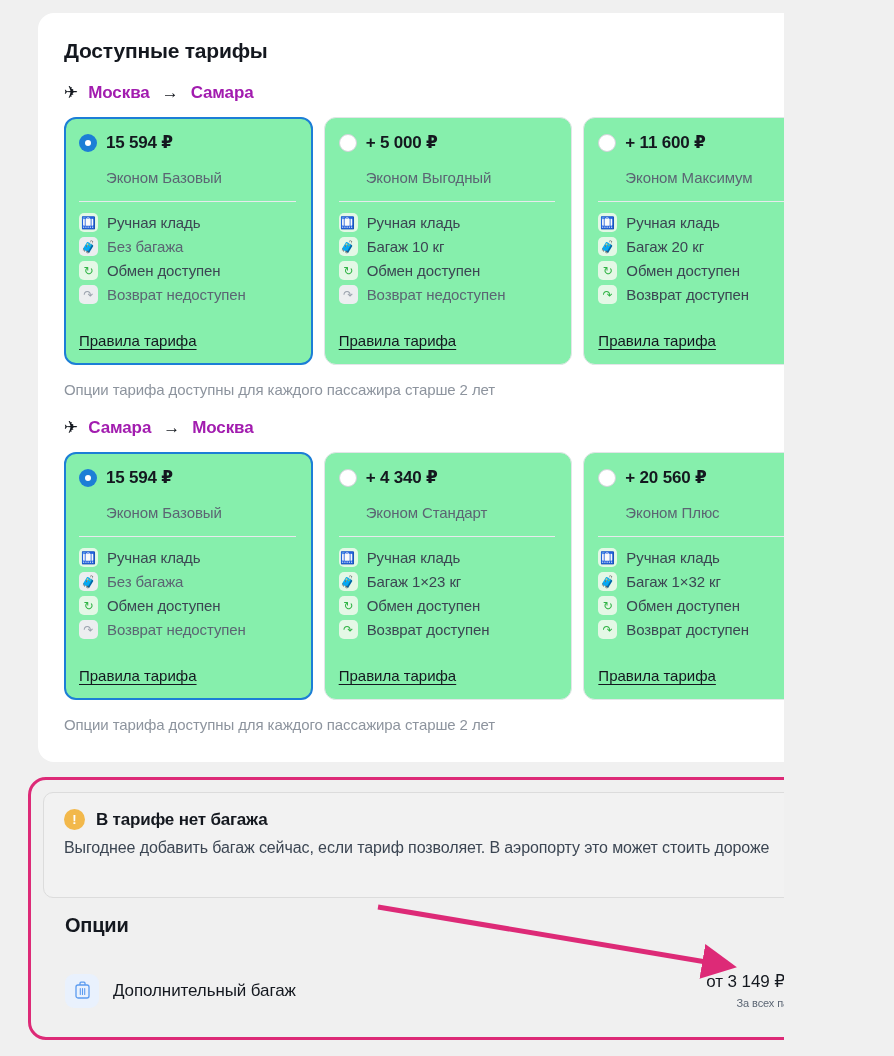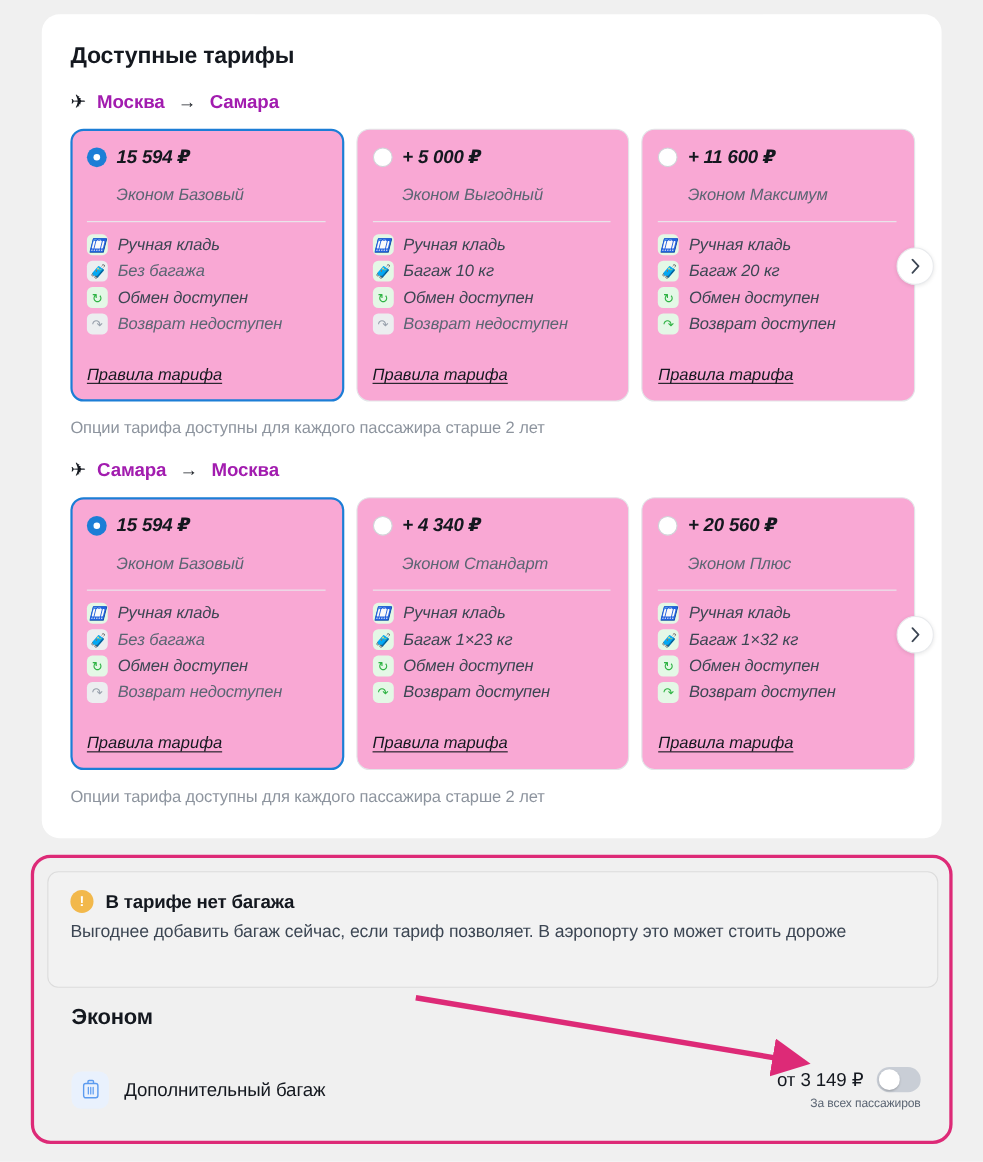--- a/index.html
+++ b/index.html
@@ -2,45 +2,44 @@
 <html><head>
 <meta charset="utf-8">
 <style>
   * { box-sizing: border-box; margin: 0; padding: 0; }
   html, body {
     width: 894px; height: 1056px;
     background: #f0f0f0;
     font-family: "Liberation Sans", "DejaVu Sans", sans-serif;
     -webkit-font-smoothing: antialiased;
   }
-  .page { position: relative; width: 894px; height: 1056px; overflow: hidden; }
+  .page { position: relative; width: 784px; height: 1056px; overflow: hidden; }
 
   
   .fares-card {
     position: absolute; left: 38px; top: 13px;
     width: 818px; height: 749px;
     background: #ffffff; border-radius: 16px;
     padding: 26px 24px 0 26px;
   }
   .card-title {
     font-size: 21px; font-weight: bold; color: #14181f;
     letter-spacing: -0.2px; margin-bottom: 20px;
   }
   .route-row { display: flex; align-items: center; gap: 10px; margin-bottom: 14px; }
   .plane-icon { font-size: 17px; color: #14181f; line-height: 1; transform: translateY(-1px); }
   .route-text { font-size: 17px; font-weight: bold; color: #a21caf; letter-spacing: -0.1px; }
   .route-arrow { font-size: 17px; color: #14181f; margin: 0 2px; }
 
   
   .strip { position: relative; display: flex; gap: 11px; }
   .fare {
-    position: relative; width: 249px; background: #f9a8d4;
+    position: relative; width: 249px; background: #86efac;
     border: 1px solid #e3e5e8; border-radius: 12px;
     padding: 14px 16px 14px 14px;
-    font-style: italic;
   }
   .fare.selected { border: 2px solid #1c7ed6; padding: 13px 15px 13px 13px; }
 
   .fare-head { display: flex; align-items: flex-start; gap: 9px; }
   .radio {
     width: 18px; height: 18px; border-radius: 50%;
     border: 1.5px solid #d0d3d8; background: #fff;
     flex: 0 0 18px; margin-top: 2px;
   }
   .radio.on {
@@ -352,21 +351,21 @@
   <div class="baggage-wrap">
 
     <div class="alert">
       <div class="alert-head">
         <span class="warn-ico">!</span>
         <span class="alert-title">В тарифе нет багажа</span>
       </div>
       <div class="alert-body">Выгоднее добавить багаж сейчас, если тариф позволяет. В аэропорту это может стоить дороже</div>
     </div>
 
-    <div class="bag-title">Эконом</div>
+    <div class="bag-title">Опции</div>
 
     <div class="bag-row">
       <span class="bag-ico-box">
         <svg width="15" height="19" viewBox="0 0 15 19">
           <rect x="1" y="4" width="13" height="13" rx="2" fill="none" stroke="#5b9bf0" stroke-width="1.3"></rect>
           <path d="M5 4 V2.2 A1 1 0 0 1 6 1.2 H9 A1 1 0 0 1 10 2.2 V4" fill="none" stroke="#5b9bf0" stroke-width="1.3"></path>
           <path d="M5.3 7.5 V13.5 M7.5 7.5 V13.5 M9.7 7.5 V13.5" stroke="#5b9bf0" stroke-width="1.1" stroke-linecap="round"></path>
         </svg>
       </span>
       <span class="bag-label">Дополнительный багаж</span>

